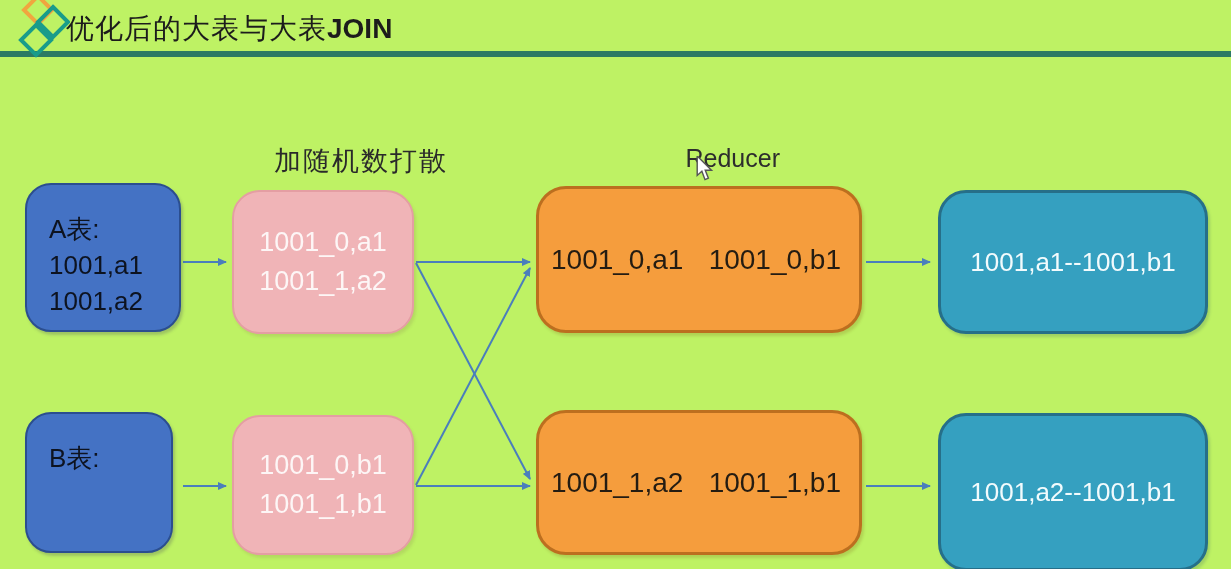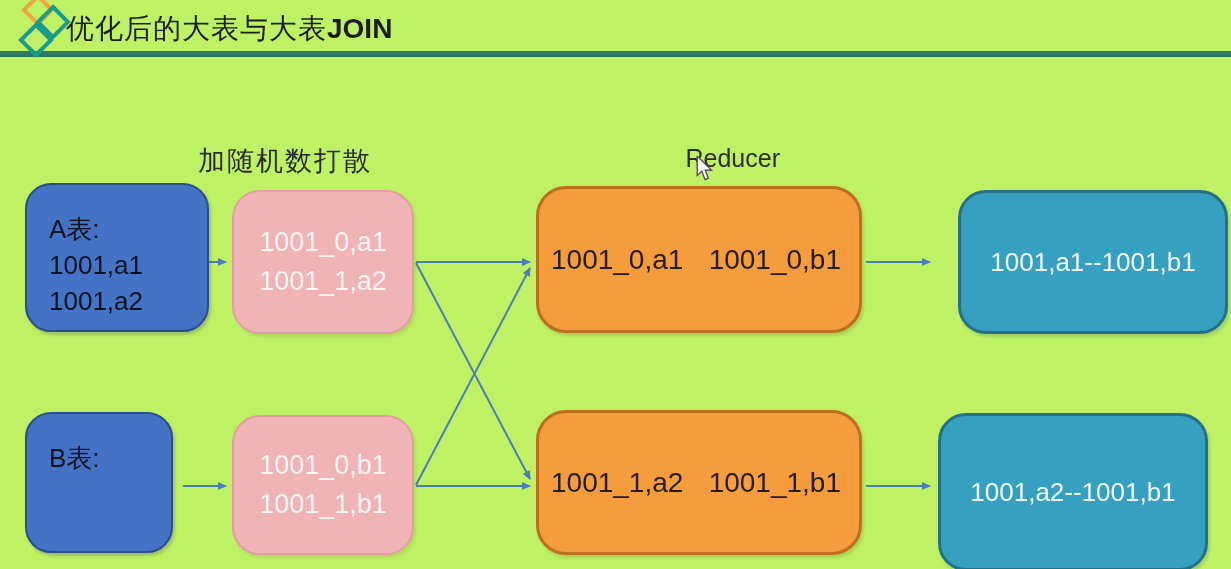--- a/index.html
+++ b/index.html
@@ -44,31 +44,31 @@
     flex-direction:row;align-items:center;justify-content:space-between;
     padding:0 18px 0 12px;
     box-shadow:2px 3px 3px rgba(120,80,20,.2);
   }
   .result{
     background:#35a0c0;border:3px solid #266f89;border-radius:28px;
     color:#f2fbfd;font-size:26px;text-align:center;
     box-shadow:2px 3px 3px rgba(40,80,100,.2);
   }
   
-  #box-a      {left:25px; top:183px;width:184px;height:149px;}
+  #box-a      {left:25px; top:183px;width:156px;height:149px;}
   #box-b      {left:25px; top:412px;width:148px;height:141px;}
   #box-scatter{left:232px;top:190px;width:182px;height:144px;}
   #box-expand {left:232px;top:415px;width:182px;height:140px;}
   #box-red0   {left:536px;top:186px;width:326px;height:147px;}
   #box-red1   {left:536px;top:410px;width:326px;height:145px;}
-  #box-res0   {left:938px;top:190px;width:270px;height:144px;margin-left:20px;}
+  #box-res0   {left:938px;top:190px;width:270px;height:144px;}
   #box-res1   {left:938px;top:413px;width:270px;height:158px;}
   
   .cjk-label{
-    position:absolute;width:250px;text-align:left;
+    position:absolute;width:250px;text-align:right;
     font-family:"Liberation Serif","DejaVu Serif",serif;
     font-size:27px;color:#2a2a2a;letter-spacing:2px;white-space:nowrap;
   }
   #label-scatter{left:198px;top:143px;}
   #label-expand {left:198px;top:368px;}
   #label-reducer{
     position:absolute;left:600px;top:144px;width:180px;text-align:right;
     font-size:25px;color:#2d2d2d;
   }
   

